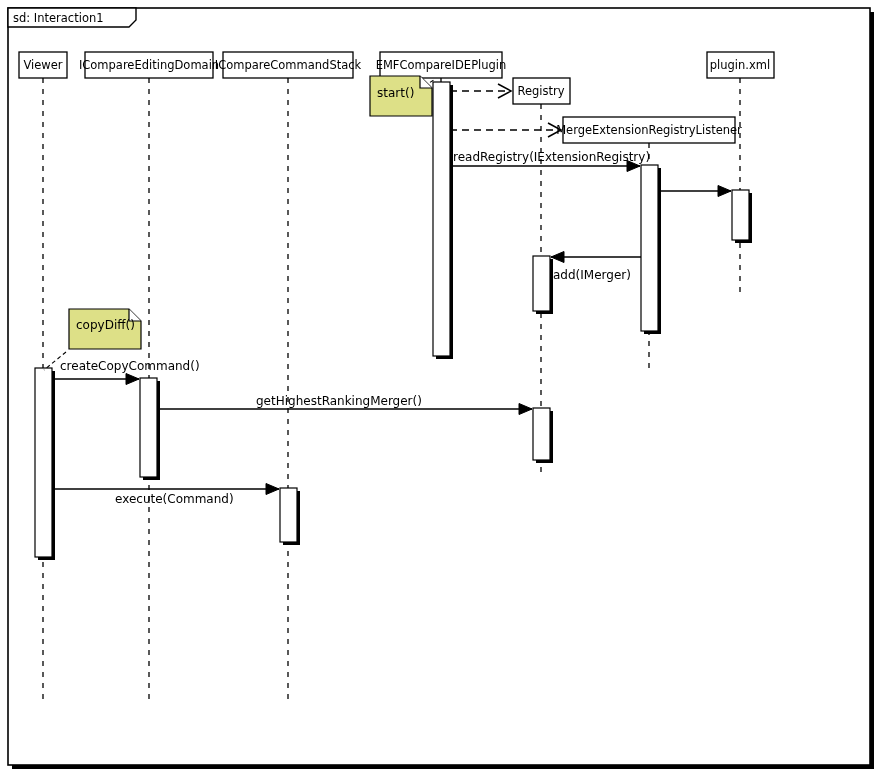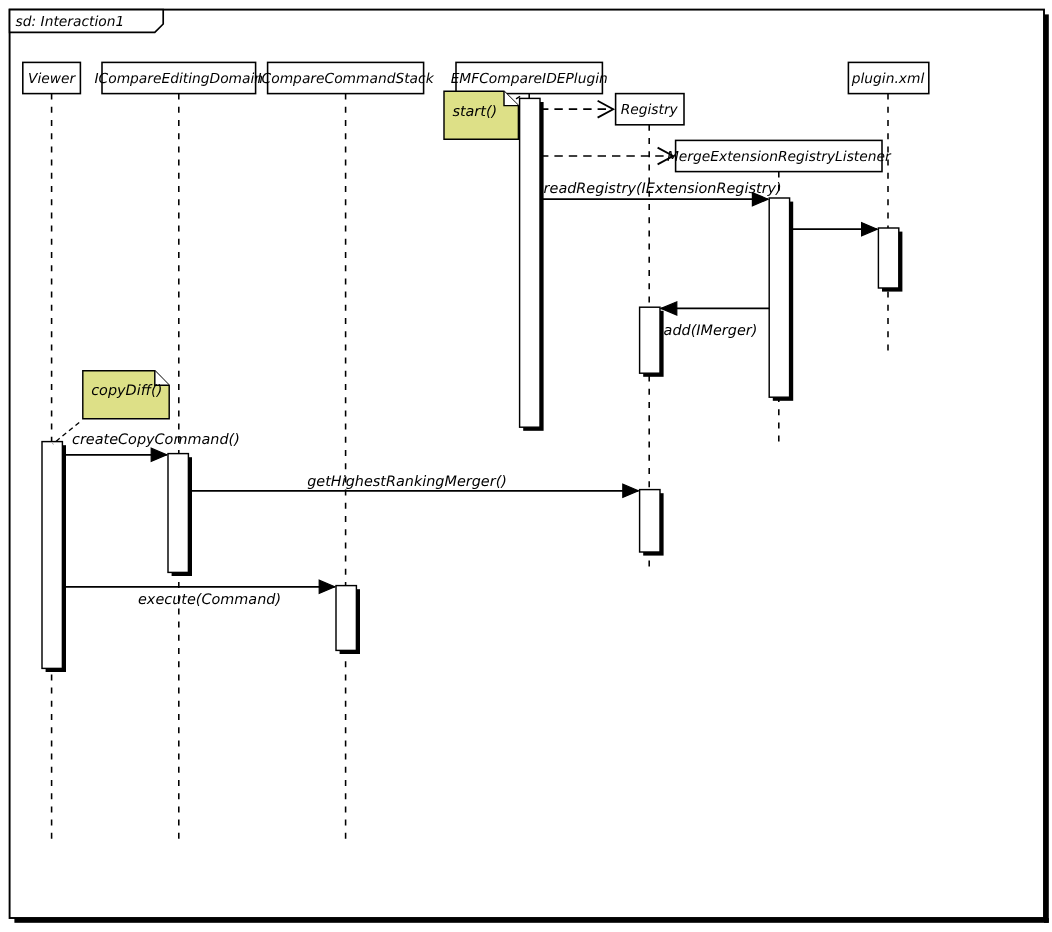--- a/index.html
+++ b/index.html
@@ -11,21 +11,20 @@
     font-family: "DejaVu Sans", sans-serif;
     width: 877px;
     height: 777px;
     overflow: hidden;
   }
   #canvas {
     position: relative;
     width: 877px;
     height: 777px;
     background: #ffffff;
-    font-style: italic;
   }
   svg#diagram {
     position: absolute;
     left: 0;
     top: 0;
     width: 877px;
     height: 777px;
   }
   .frame-rect {
     fill: #ffffff;

